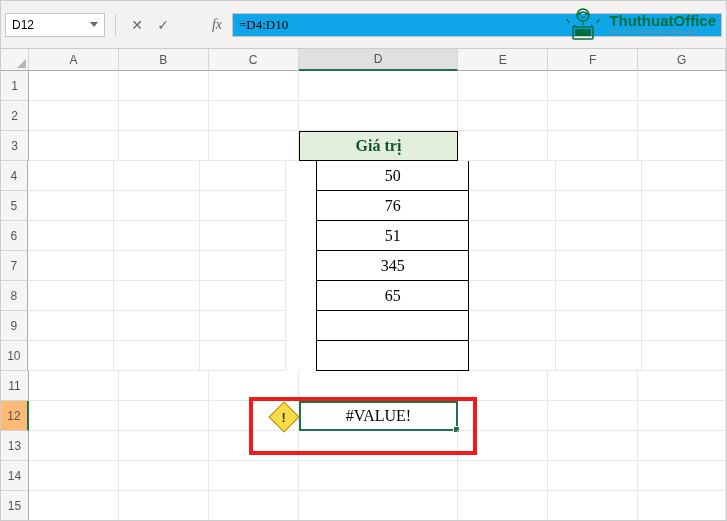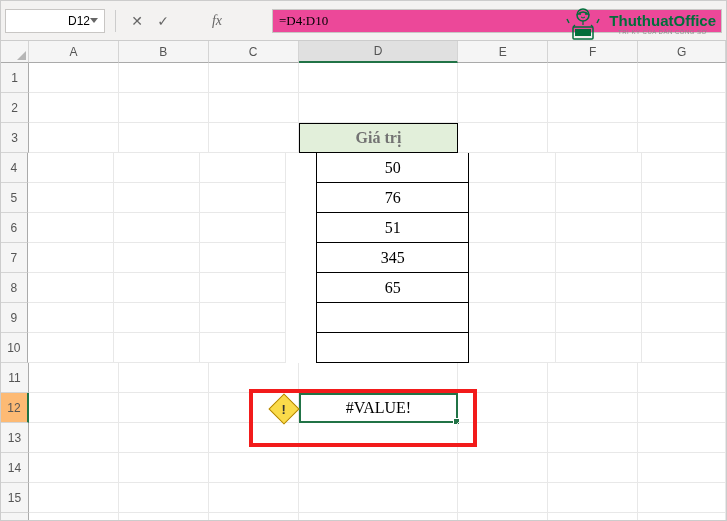--- a/index.html
+++ b/index.html
@@ -1,44 +1,44 @@
 <!DOCTYPE html>
 <html><head>
 <meta charset="utf-8">
 <style>
 * { box-sizing: border-box; margin: 0; padding: 0; }
 body { font-family: 'Segoe UI', Tahoma, sans-serif; font-size: 13px; background: #fff; overflow: hidden; }
 .container { width: 727px; height: 521px; border: 1px solid #ccc; display: flex; flex-direction: column; position: relative; }
-.formula-bar { height: 40px; display: flex; align-items: center; border-bottom: 1px solid #ccc; background: #f3f2f1; padding: 3px 4px; gap: 4px; text-align: right; }
+.formula-bar { height: 48px; display: flex; align-items: center; border-bottom: 1px solid #ccc; background: #f3f2f1; padding: 3px 4px; gap: 4px; }
 .name-box { width: 100px; height: 24px; background: #fff; border: 1px solid #c8c6c4; display: flex; align-items: center; padding: 0 6px; font-size: 12px; }
 .name-box span.txt { flex: 1; }
 .name-drop { width: 0; height: 0; border-left: 4px solid transparent; border-right: 4px solid transparent; border-top: 5px solid #666; cursor: pointer; }
 .fb-divider { width: 1px; height: 22px; background: #ccc; margin: 0 6px; }
 .fb-btn { width: 22px; height: 22px; display: flex; align-items: center; justify-content: center; color: #666; font-size: 14px; cursor: pointer; }
 .fx-btn { font-style: italic; font-family: 'Times New Roman', serif; margin-left: 28px; }
-.formula-input { flex: 1; height: 24px; background: #ec4899; border: 1px solid #c8c6c4; padding: 0 6px; font-size: 13px; display: flex; align-items: center; font-family: 'Times New Roman', serif; margin-left: 40px; }
+.formula-input { flex: 1; height: 24px; background: #0ea5e9; border: 1px solid #c8c6c4; padding: 0 6px; font-size: 13px; display: flex; align-items: center; font-family: 'Times New Roman', serif; }
 .logo { position: absolute; top: 4px; right: 10px; display: flex; align-items: center; gap: 6px; z-index: 10; }
 .logo-svg { width: 40px; height: 36px; }
-.logo-txt { display: flex; flex-direction: column; align-items: center; }
+.logo-txt { display: flex; flex-direction: column; }
 .logo-title { font-size: 15px; font-weight: 700; color: #016e3b; }
 .logo-sub { font-size: 6px; color: #888; letter-spacing: 0.5px; }
 .grid-area { flex: 1; position: relative; overflow: hidden; }
 .col-headers { display: flex; height: 22px; }
 .corner { width: 28px; height: 22px; background: #f5f5f5; border-right: 1px solid #d4d4d4; border-bottom: 1px solid #aaa; position: relative; }
 .corner::after { content: ''; position: absolute; right: 2px; bottom: 2px; width: 0; height: 0; border-right: 9px solid #b6b6b6; border-top: 9px solid transparent; }
 .col-h { height: 22px; background: #f5f5f5; border-right: 1px solid #d4d4d4; border-bottom: 1px solid #aaa; display: flex; align-items: center; justify-content: center; color: #555; font-size: 12px; }
 .col-A { width: 90px; } .col-B { width: 90px; } .col-C { width: 90px; } .col-D { width: 160px; } .col-E { width: 90px; } .col-F { width: 90px; } .col-G { width: 88px; }
 .col-h.col-D { background: #e0e0e0; border-bottom: 2px solid #217346; }
 .rows { position: relative; }
 .row { display: flex; height: 30px; }
 .row-h { width: 28px; background: #f5f5f5; border-right: 1px solid #aaa; border-bottom: 1px solid #d4d4d4; display: flex; align-items: center; justify-content: center; color: #555; font-size: 12px; }
 .row-h.active { background: #fdba74; border-right: 2px solid #217346; }
 .cell { border-right: 1px solid #e8e8e8; border-bottom: 1px solid #e8e8e8; display: flex; align-items: center; justify-content: center; font-family: 'Times New Roman', serif; font-size: 16px; padding: 0 4px; position: relative; }
 .cell.col-D { width: 160px; } .cell.col-A, .cell.col-B, .cell.col-C, .cell.col-E, .cell.col-F { width: 90px; } .cell.col-G { width: 88px; }
-.hdr-cell { background: #e2efda; font-weight: bold; color: #737373; border: 1px solid #000 !important; }
+.hdr-cell { background: #e2efda; font-weight: bold; color: #14532d; border: 1px solid #000 !important; }
 .dat-cell { border-left: 1px solid #000 !important; border-right: 1px solid #000 !important; border-bottom: 1px solid #000 !important; background: #fff; margin-left: 30px; }
 .active-cell { border: 2px solid #217346 !important; background: #fff; font-family: 'Times New Roman', serif; font-size: 16px; }
 .fill-handle { position: absolute; right: -4px; bottom: -4px; width: 7px; height: 7px; background: #217346; border: 1px solid #fff; }
 .err-icon { position: absolute; left: -28px; top: 3px; width: 22px; height: 22px; background: #fadb4a; border: 1px solid #b08200; transform: rotate(45deg); display: flex; align-items: center; justify-content: center; }
 .err-icon::after { content: '!'; transform: rotate(-45deg); color: #333; font-weight: bold; font-size: 13px; font-family: sans-serif; }
 .red-box { position: absolute; border: 4px solid #f21b1b; pointer-events: none; left: 248px; top: 348px; width: 228px; height: 58px; }
 </style>
 </head>
 <body>
 

